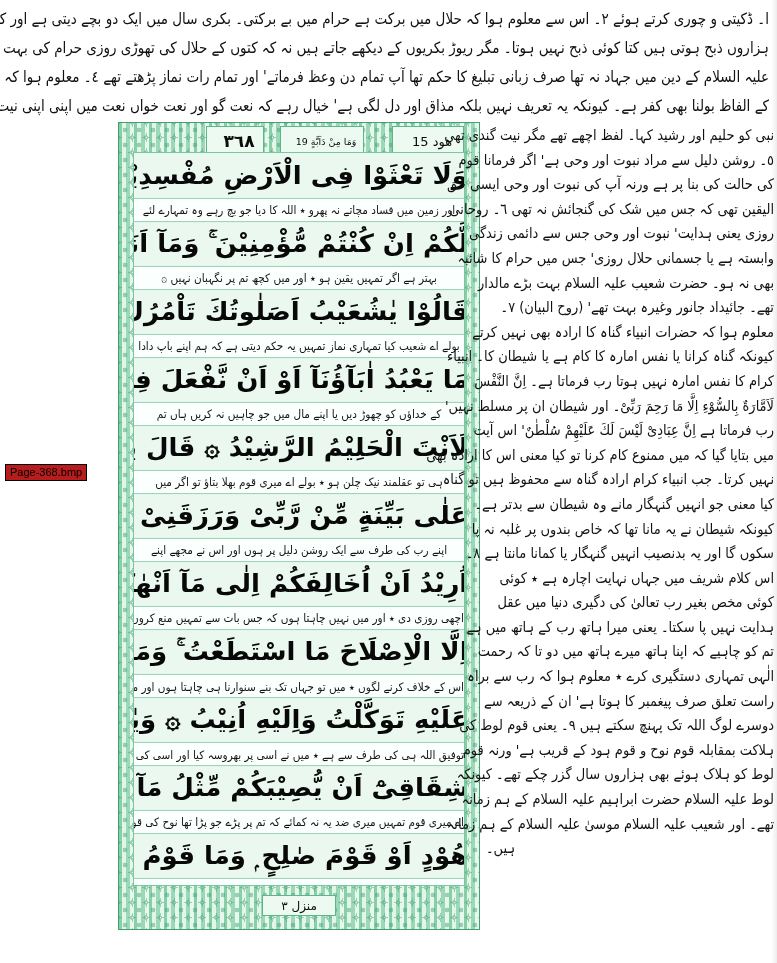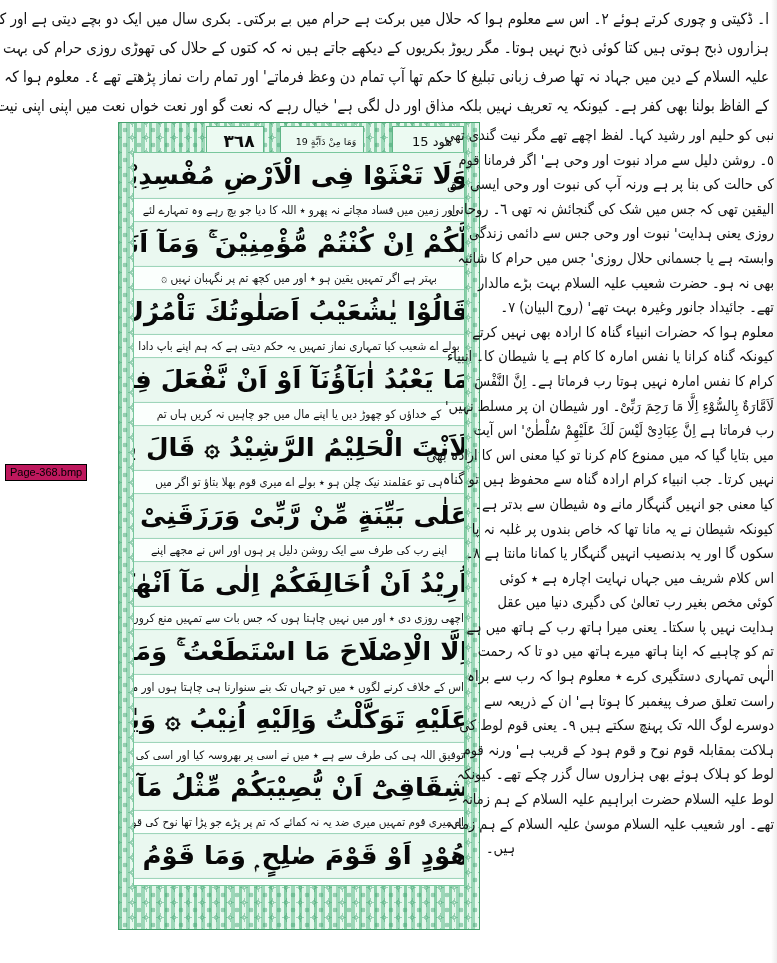--- a/index.html
+++ b/index.html
@@ -200,21 +200,21 @@
     transform-origin: right center;
   }
   #commentary .cline.last { text-align: left; }
 
   
   #file-label {
     position: absolute;
     left: 5px;
     top: 464px;
     padding: 1px 4px;
-    background: #be185d;
+    background: #b91c1c;
     border: 1px solid #000000;
     font-family: "Liberation Sans", sans-serif;
     font-size: 11px;
     line-height: 13px;
     color: #000;
     white-space: nowrap;
     z-index: 50;
   }
 
   
@@ -277,20 +277,23 @@
       <div class="ayah">عَلَيْهِ تَوَكَّلْتُ وَاِلَيْهِ اُنِيْبُ ۞ وَيٰقَوْمِ لَا يَجْرِمَنَّكُمْ</div>
       <div class="tafs">توفیق اللہ ہی کی طرف سے ہے ٭ میں نے اسی پر بھروسہ کیا اور اسی کی طرف رجوع ہوں</div>
 
       <div class="ayah">شِقَاقِىْٓ اَنْ يُّصِيْبَكُمْ مِّثْلُ مَآ اَصَابَ قَوْمَ نُوْحٍ اَوْ قَوْمَ</div>
       <div class="tafs">اے میری قوم تمہیں میری ضد یہ نہ کمائے کہ تم پر پڑے جو پڑا تھا نوح کی قوم یا ہود کی</div>
 
       <div class="ayah">هُوْدٍ اَوْ قَوْمَ صٰلِحٍ ۭ وَمَا قَوْمُ لُوْطٍ مِّنْكُمْ بِبَعِيْدٍ ۞</div>
       <div class="tafs">قوم یا صالح کی قوم پر اور لوط کی قوم تو کچھ تم سے دور نہیں ۞</div>
     </div>
 
+    <div id="quran-foot">
+      <div id="manzil-box">منزل ٣</div>
+    </div>
   </div>
 
   <div id="commentary">
     <span class="cline">نبی کو حلیم اور رشید کہا۔ لفظ اچھے تھے مگر نیت گندی تھی</span>
     <span class="cline">٥۔ روشن دلیل سے مراد نبوت اور وحی ہے' اگر فرمانا قوم</span>
     <span class="cline">کی حالت کی بنا پر ہے ورنہ آپ کی نبوت اور وحی ایسی حق</span>
     <span class="cline">الیقین تھی کہ جس میں شک کی گنجائش نہ تھی ٦۔ روحانی</span>
     <span class="cline">روزی یعنی ہدایت' نبوت اور وحی جس سے دائمی زندگی</span>
     <span class="cline">وابستہ ہے یا جسمانی حلال روزی' جس میں حرام کا شائبہ</span>
     <span class="cline">بھی نہ ہو۔ حضرت شعیب علیہ السلام بہت بڑے مالدار</span>

